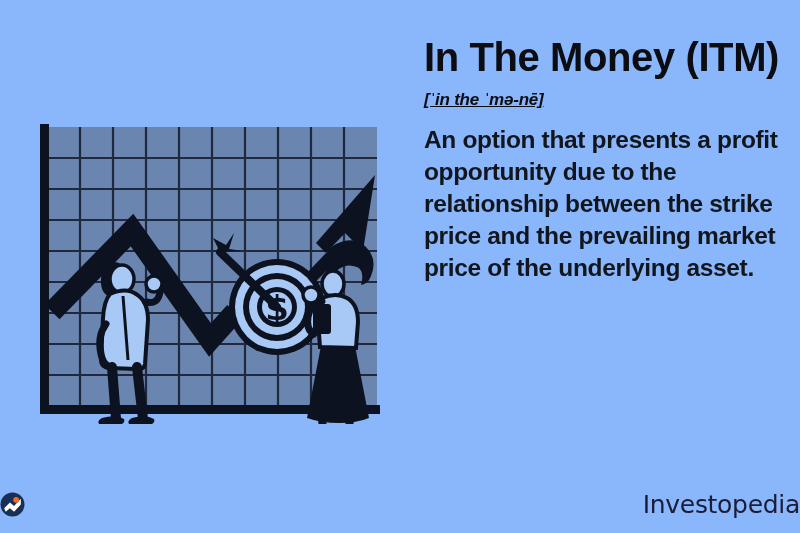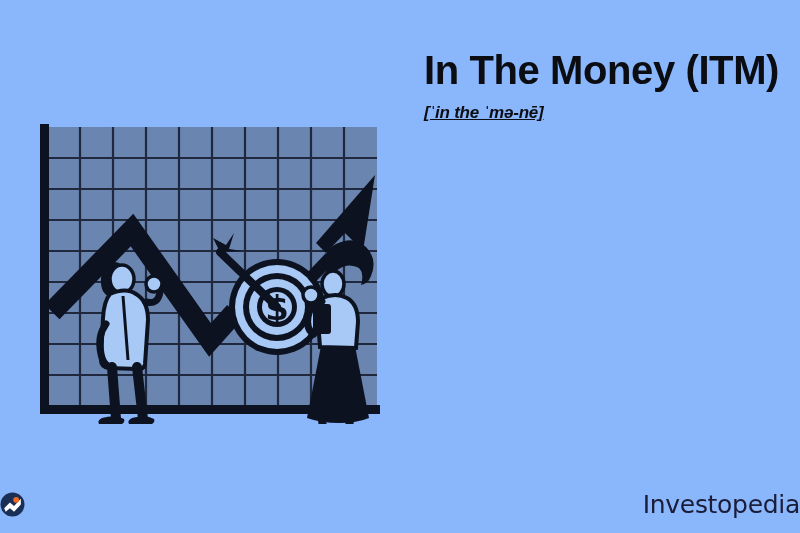--- a/index.html
+++ b/index.html
@@ -31,21 +31,21 @@
   #illustration svg {
     display: block;
     width: 100%;
     height: 100%;
   }
 
   
   #text-col {
     position: absolute;
     left: 424px;
-    top: 48px;
+    top: 35px;
     width: 360px;
   }
   #term-title {
     font-size: 40px;
     line-height: 1.13;
     font-weight: bold;
     color: #0b0d12;
     letter-spacing: -0.4px;
     margin: 0;
   }
@@ -175,20 +175,21 @@
       </g>
 
       <rect x="10" y="12" width="9" height="290" fill="#0d1220"></rect>
       <rect x="10" y="293" width="340" height="9" fill="#0d1220"></rect>
     </svg>
   </div>
 
   <div id="text-col">
     <h1 id="term-title">In The Money (ITM)</h1>
     <div id="pronunciation">[ˈin the ˈmə-nē]</div>
+    <p id="definition">An option that presents a profit opportunity due to the relationship between the strike price and the prevailing market price of the underlying asset.</p>
   </div>
 
   <div id="logo">
     <svg id="logo-mark" viewBox="0 0 48 48">
       <circle cx="24" cy="24" r="23" fill="#1a2f55"></circle>
       <path d="M8 31 L19 20 L27 27 L40 13 L40 24 L27 38 L19 31 L11 38 Z" fill="#ffffff"></path>
       <circle cx="31" cy="15" r="5.5" fill="#f26b21"></circle>
     </svg>
     <span id="logo-word">Investopedia</span>
   </div>

